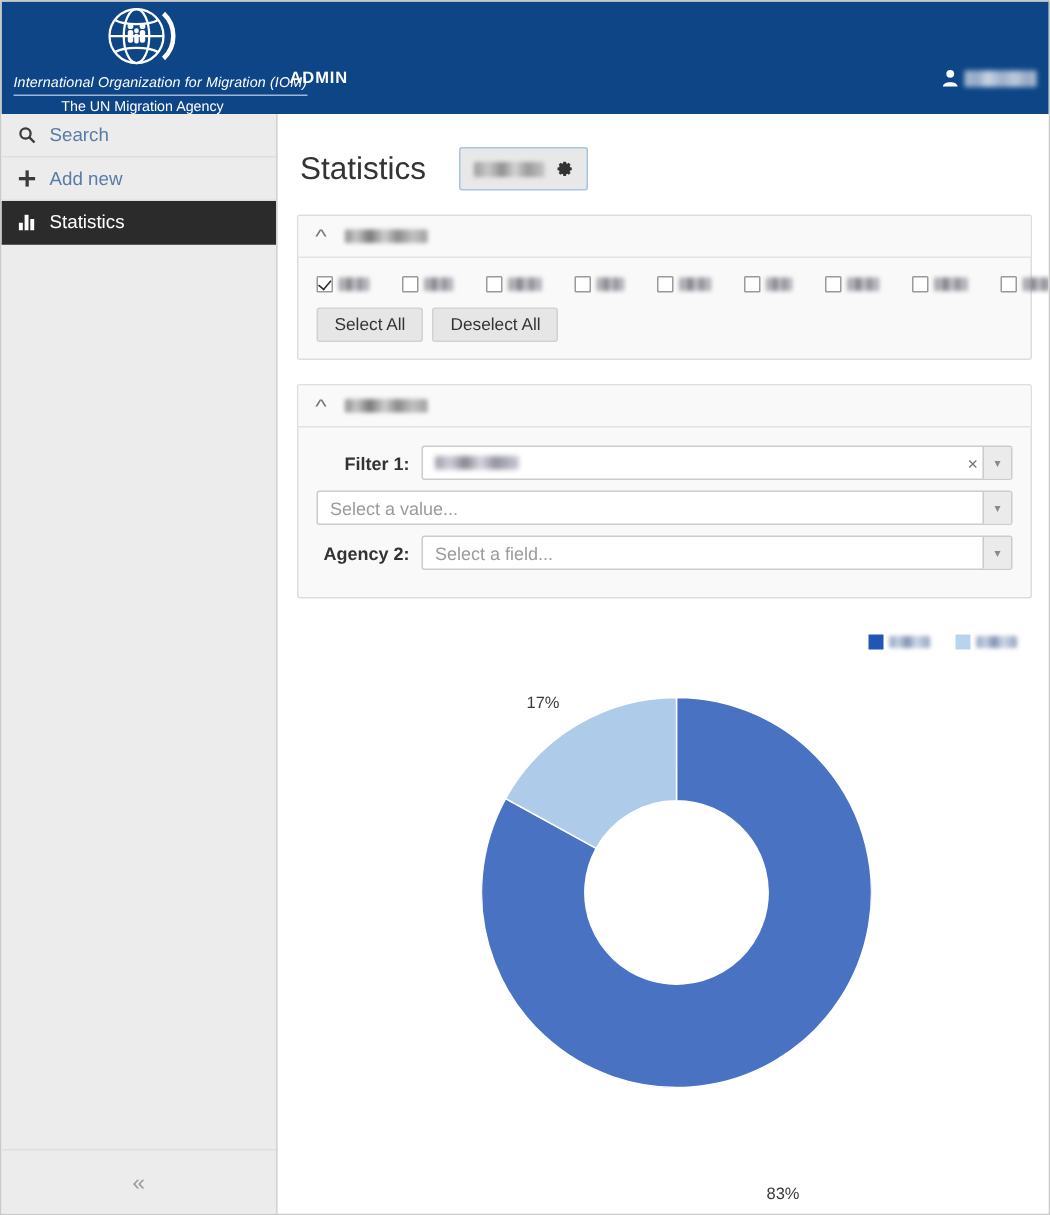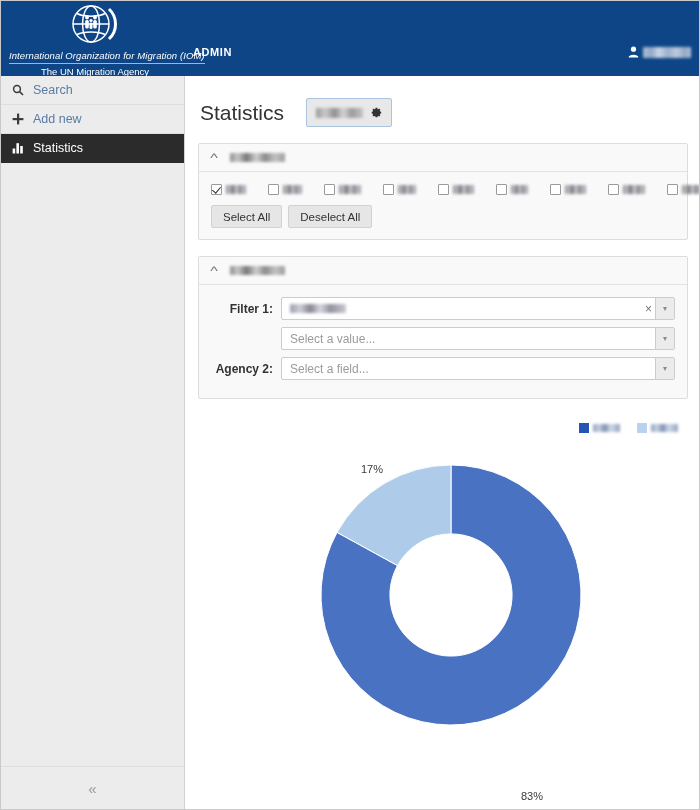--- a/index.html
+++ b/index.html
@@ -254,21 +254,21 @@
   }
   .sel-arrow {
     position: absolute; right: 0; top: 0;
     width: 19px; height: 21px;
     background: #ebebeb;
     border-left: 1px solid #cccccc;
     display: flex; align-items: center; justify-content: center;
     color: #8a8a8a; font-size: 8px;
     cursor: pointer;
   }
-  .filter-indent { margin-left: 70px; }
+  .filter-indent { }
 
   
   .chart-area { position: relative; width: 514px; height: 380px; }
   .legend {
     position: absolute; right: 22px; top: 8px;
     display: flex; gap: 17px; align-items: center;
   }
   .lg-item { display: flex; align-items: center; gap: 4px; }
   .lg-swatch { width: 10px; height: 10px; flex: 0 0 auto; }
   .blur-lg {
@@ -276,21 +276,21 @@
     filter: blur(1.5px);
     border-radius: 1px;
     background: linear-gradient(90deg,#8f9fbc 0%, #c6d2e4 22%, #7e90b0 44%, #cfd9e9 66%, #93a3bf 100%);
   }
   .donut-wrap {
     position: absolute; left: 135px; top: 32px;
     width: 260px; height: 300px;
   }
   .pct {
     position: absolute;
-    font-size: 11px; color: #3a3a3a; margin-left: 10px;
+    font-size: 11px; color: #3a3a3a;
   }
   .pct-small { left: 165px; top: 48px; }
   .pct-large { left: 325px; top: 714px; }
 </style>
 </head>
 <body>
 
 <div id="app">
 
   <div class="topbar">

